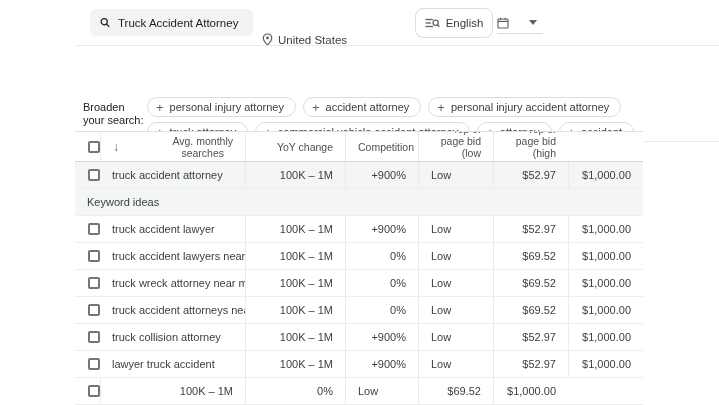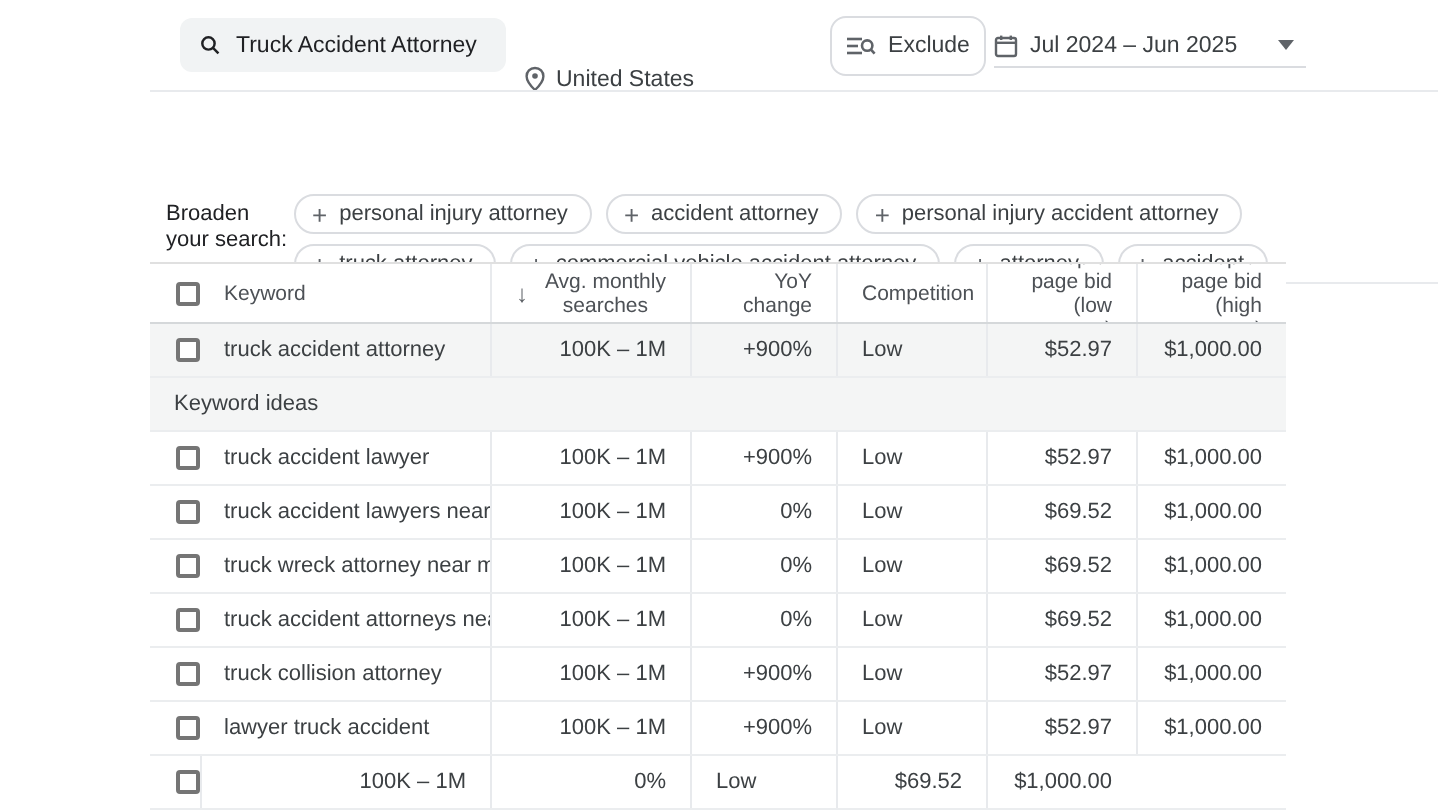--- a/index.html
+++ b/index.html
@@ -92,31 +92,30 @@
 
 
     <div class="network-box">
       <svg width="15" height="12" viewBox="0 0 15 12">
         <line x1="0.5" y1="2.5" x2="8" y2="2.5" stroke="#5f6368" stroke-width="1.3"></line>
         <line x1="0.5" y1="6" x2="6" y2="6" stroke="#5f6368" stroke-width="1.3"></line>
         <line x1="0.5" y1="9.5" x2="8" y2="9.5" stroke="#5f6368" stroke-width="1.3"></line>
         <circle cx="10.6" cy="5.8" r="2.6" fill="none" stroke="#5f6368" stroke-width="1.3"></circle>
         <line x1="12.5" y1="7.8" x2="14.3" y2="9.8" stroke="#5f6368" stroke-width="1.3"></line>
       </svg>
-      <span>Exclude</span>
+      <span>English</span>
     </div>
 
     <div class="date-range">
       <svg width="12" height="12" viewBox="0 0 12 12">
         <rect x="1" y="2" width="10" height="9" rx="1" fill="none" stroke="#5f6368" stroke-width="1.2"></rect>
         <line x1="3.6" y1="0.8" x2="3.6" y2="3" stroke="#5f6368" stroke-width="1.2"></line>
         <line x1="8.4" y1="0.8" x2="8.4" y2="3" stroke="#5f6368" stroke-width="1.2"></line>
         <line x1="1" y1="4.4" x2="11" y2="4.4" stroke="#5f6368" stroke-width="1.2"></line>
       </svg>
-      <span>Jul 2024 – Jun 2025</span>
       <span class="caret-down"></span>
     </div>
     <div class="topbar-border"></div>
   </div>
 
   <div class="broaden">
     <div class="broaden-label">Broaden your search:</div>
     <div class="chips">
         <div class="chip">
           <span class="plus">+</span>
@@ -163,21 +162,20 @@
     </div>
     <span class="add-filter">Add filter</span>
     <span class="ideas-count">405 keyword ideas available</span>
   </div>
 
   <div class="kw-table">
     <div class="trow thead">
       <div class="cb-cell">
         <span class="checkbox"></span>
       </div>
-      <div class="cell">Keyword</div>
       <div class="cell bordered">
         <div class="hdr-avg">
           <span class="sort-arrow">↓</span>
           <span class="lbl">Avg. monthly
 searches</span>
         </div>
       </div>
       <div class="cell bordered r">YoY change</div>
       <div class="cell bordered">Competition</div>
       <div class="cell bordered r">Top of page bid

